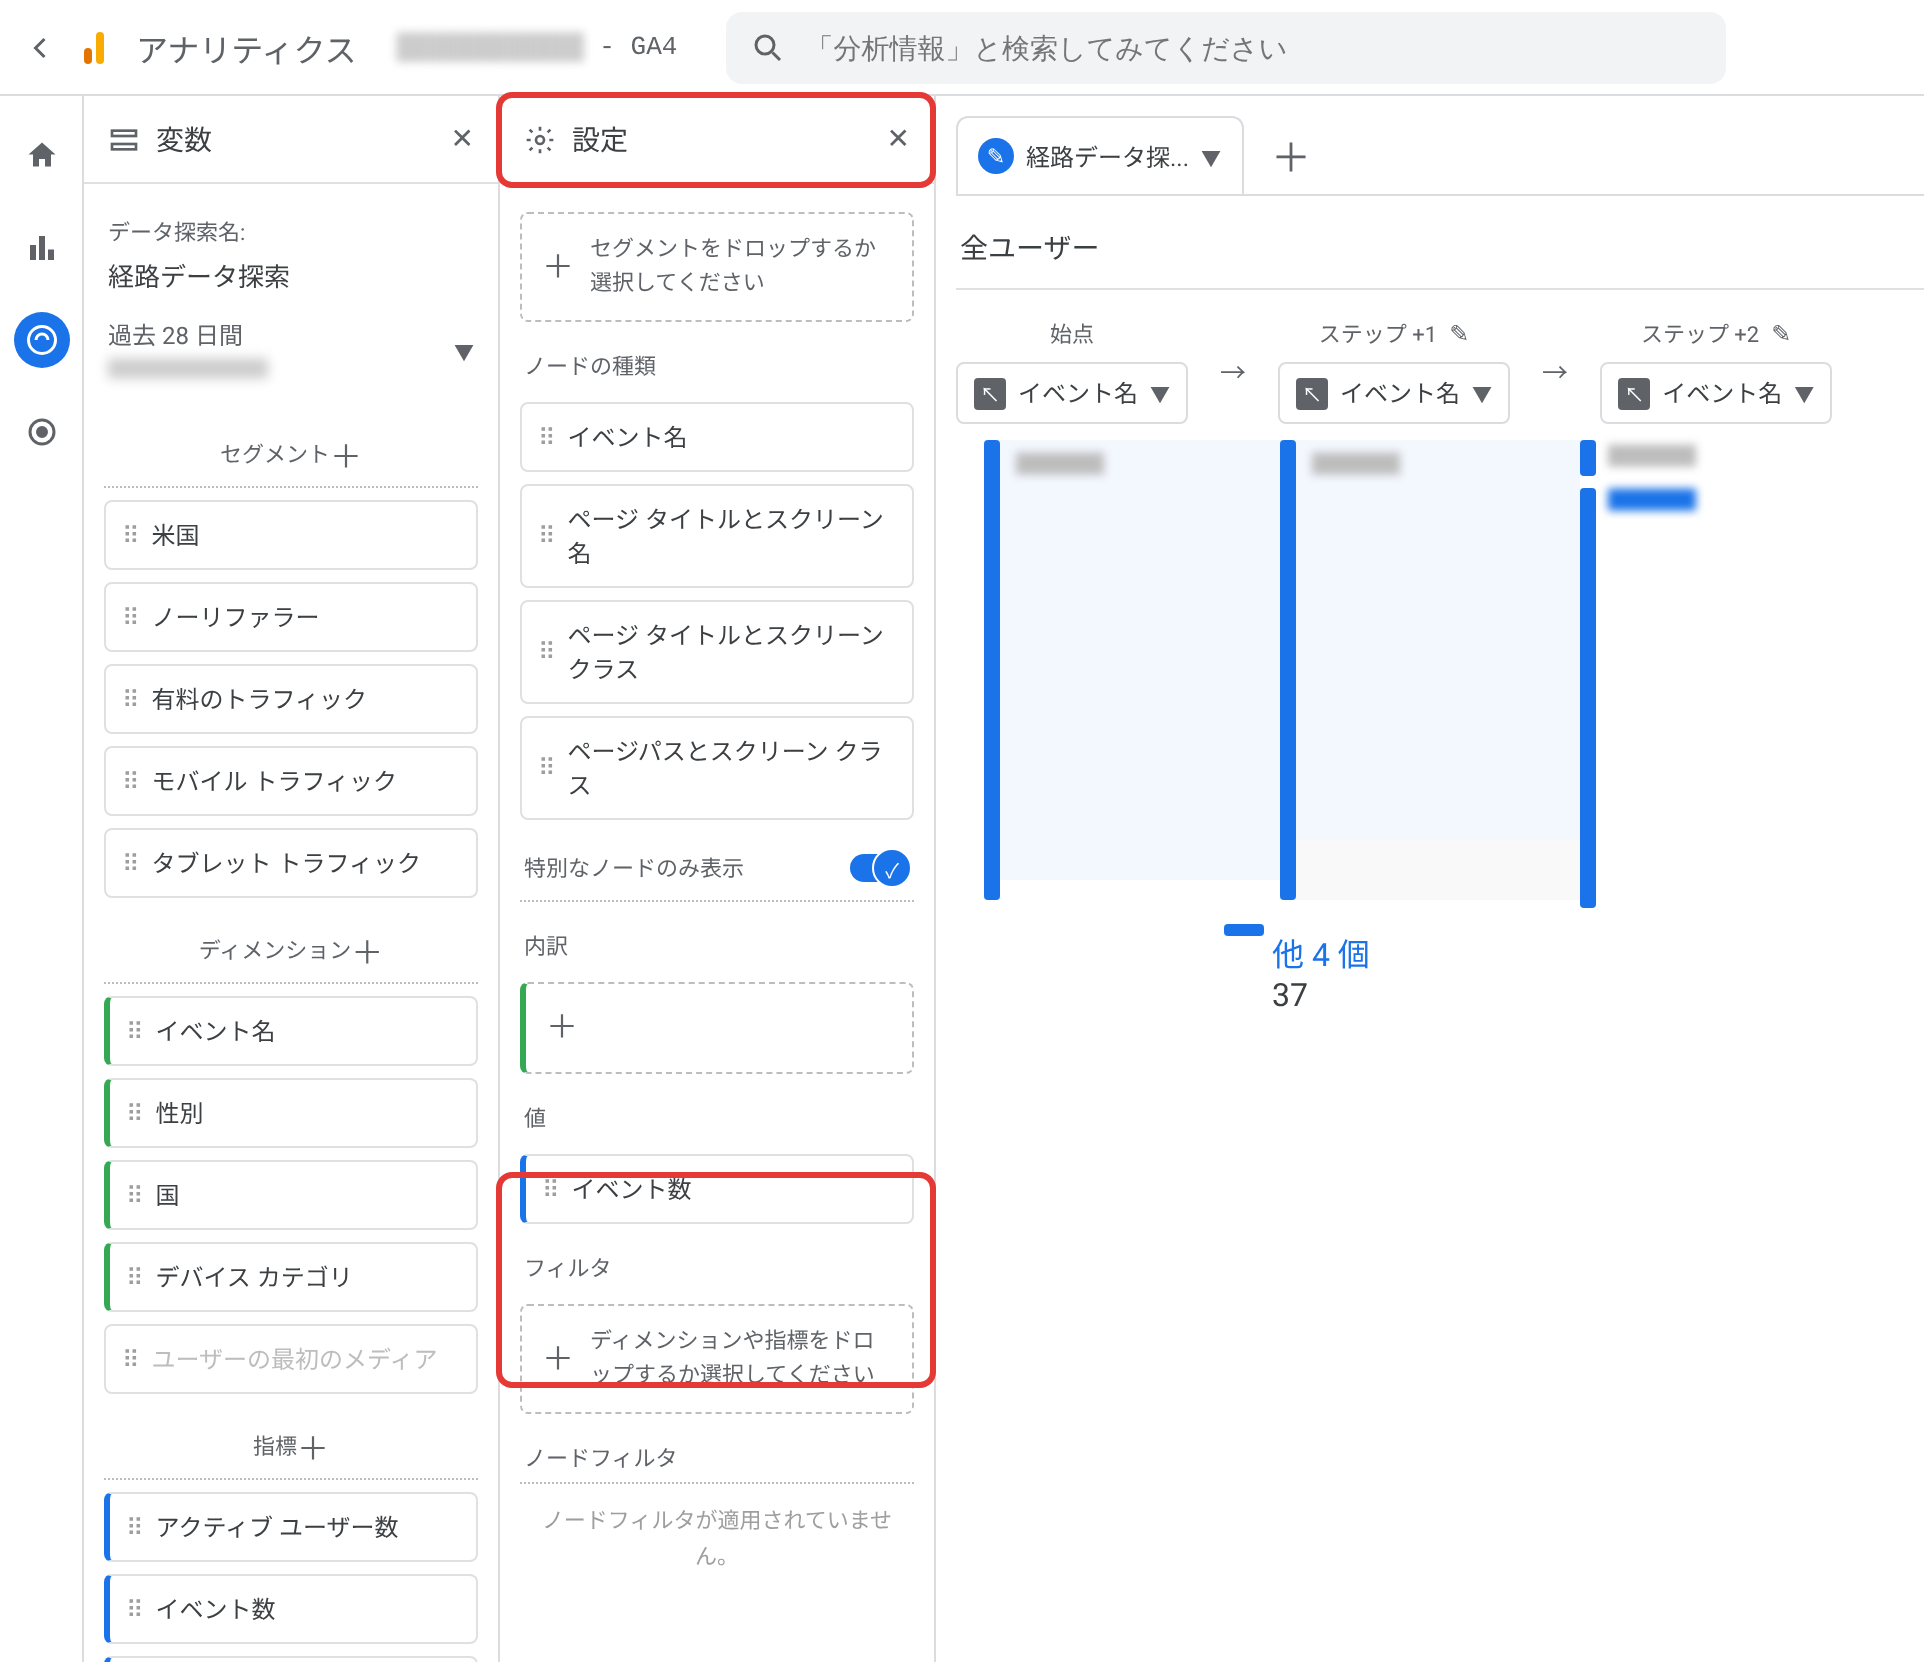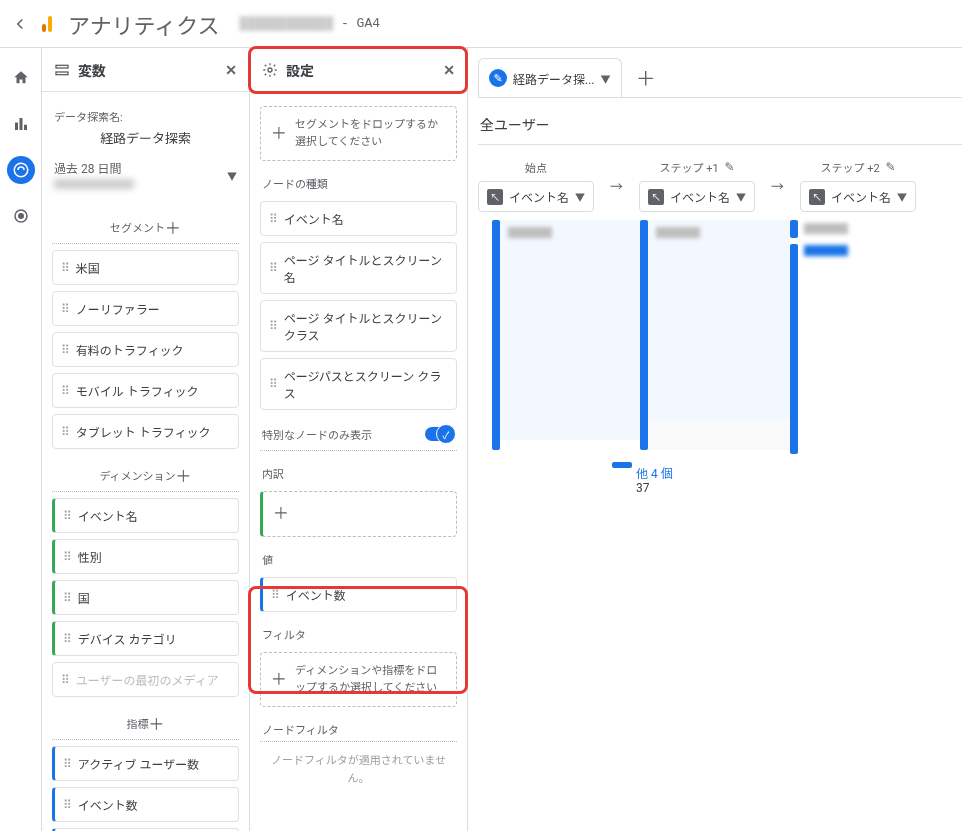--- a/index.html
+++ b/index.html
@@ -3,43 +3,43 @@
 <meta charset="utf-8">
 <style>
 * { box-sizing: border-box; margin: 0; padding: 0; }
 body { font-family: "Roboto", "Noto Sans JP", Arial, sans-serif; font-size: 13px; color: #3c4043; background: #fff; width: 962px; height: 831px; overflow: hidden; }
 .topbar { display: flex; align-items: center; height: 48px; border-bottom: 1px solid #dadce0; padding: 0 8px; gap: 8px; }
 .back-btn { width: 24px; height: 24px; display: flex; align-items: center; justify-content: center; color: #5f6368; cursor: pointer; }
 .logo { display: flex; align-items: center; gap: 2px; }
 .logo-icon { width: 20px; height: 20px; position: relative; }
 .logo-icon::before { content: ""; position: absolute; left: 8px; top: 2px; width: 4px; height: 16px; background: #f9ab00; border-radius: 2px; }
 .logo-icon::after { content: ""; position: absolute; left: 2px; top: 10px; width: 4px; height: 8px; background: #e37400; border-radius: 2px; }
-.brand { font-size: 22px; color: #5f6368; }
+.brand { font-size: 16px; color: #5f6368; }
 .property { font-size: 13px; color: #5f6368; margin-left: 12px; font-family: Liberation Mono, monospace; }
 .property .blur { color: #ccc; filter: blur(2px); }
 .search { flex: 1; display: flex; align-items: center; background: #f1f3f4; border-radius: 8px; height: 36px; padding: 0 12px; margin-left: 16px; color: #5f6368; gap: 10px; max-width: 500px; }
 .search input { border: none; background: transparent; outline: none; font-size: 14px; flex: 1; color: #5f6368; }
 
 .main { display: flex; height: calc(831px - 48px); }
 .leftrail { width: 42px; border-right: 1px solid #dadce0; display: flex; flex-direction: column; align-items: center; padding-top: 16px; gap: 18px; }
 .rail-icon { width: 28px; height: 28px; display: flex; align-items: center; justify-content: center; color: #5f6368; border-radius: 50%; }
 .rail-icon.sel { background: #1a73e8; color: #fff; }
 
 .panel { border-right: 1px solid #dadce0; display: flex; flex-direction: column; background: #fff; }
 .panel-vars { width: 208px; }
 .panel-settings { width: 218px; position: relative; }
-.panel-header { display: flex; align-items: center; justify-content: space-between; height: 44px; padding: 0 12px; border-bottom: 1px solid #e0e0e0; font-size: 14px; font-weight: 700; }
+.panel-header { display: flex; align-items: center; justify-content: space-between; height: 44px; padding: 0 12px; border-bottom: 1px solid #e0e0e0; font-size: 14px; font-weight: 400; }
 .panel-header .left { display: flex; align-items: center; gap: 8px; }
 .close-x { color: #5f6368; cursor: pointer; }
 .panel-body { flex: 1; overflow-y: auto; padding: 8px 10px; }
 .panel-body::-webkit-scrollbar { width: 8px; }
 .panel-body::-webkit-scrollbar-thumb { background: #dadce0; border-radius: 4px; }
 
 .field-label { font-size: 11px; color: #5f6368; margin: 8px 2px 4px; }
-.field-val { font-size: 13px; color: #3c4043; padding: 0 2px 8px; text-align: center; }
+.field-val { font-size: 13px; color: #3c4043; padding: 0 2px 8px; }
 .date-row { display: flex; align-items: center; justify-content: space-between; padding: 4px 2px 10px; cursor: pointer; }
 .date-row .v { font-size: 12px; color: #5f6368; }
 .date-row .blur { filter: blur(3px); color: #ccc; font-size: 10px; }
 
 .section-title { display: flex; align-items: center; justify-content: center; font-size: 11px; color: #5f6368; border-bottom: 1px dotted #bdbdbd; padding: 6px 2px 4px; margin-top: 8px; }
 .plus-btn { color: #5f6368; cursor: pointer; font-size: 16px; }
 
 .chip { display: flex; align-items: center; gap: 8px; border: 1px solid #e0e0e0; border-radius: 4px; padding: 8px 8px; margin-top: 6px; font-size: 12px; cursor: grab; background: #fff; }
 .chip.accent-green { border-left: 3px solid #34a853; }
 .chip.accent-blue { border-left: 3px solid #1a73e8; }
@@ -73,41 +73,48 @@
 .step-label { font-size: 11px; color: #5f6368; display: flex; align-items: center; gap: 6px; }
 .pencil { color: #5f6368; font-size: 12px; cursor: pointer; }
 .node-select { display: flex; align-items: center; gap: 6px; border: 1px solid #dadce0; border-radius: 4px; padding: 6px 8px; font-size: 12px; cursor: pointer; min-width: 110px; }
 .node-select .cursor-icon { background: #5f6368; color: #fff; width: 16px; height: 16px; border-radius: 2px; display: flex; align-items: center; justify-content: center; font-size: 10px; }
 .arrow { color: #5f6368; }
 
 .sankey { position: relative; height: 280px; margin-top: 8px; }
 .bar { position: absolute; width: 8px; background: #1a73e8; border-radius: 2px; }
 .bar-lbl { position: absolute; font-size: 11px; color: #bdbdbd; filter: blur(2px); }
 .flow { position: absolute; background: #e8f0fe; }
-.other { position: absolute; font-size: 12px; }
+.other { position: absolute; font-size: 16px; }
 .other .link { color: #1a73e8; cursor: pointer; }
 .other .num { color: #3c4043; }
 
 .caret { font-size: 10px; color: #5f6368; }
 </style>
 </head>
 <body>
 
 <div class="topbar">
   <div class="back-btn">
     <svg width="18" height="18" viewBox="0 0 24 24" fill="none" stroke="#5f6368" stroke-width="2">
         <path d="M15 6l-6 6 6 6"></path>
       </svg>
   </div>
   <div class="logo">
     <div class="logo-icon"></div>
   </div>
   <div class="brand">アナリティクス</div>
   <div class="property">
     <span class="blur">████████████</span><span> - GA4</span>
+  </div>
+  <div class="search">
+    <svg width="18" height="18" viewBox="0 0 24 24" fill="none" stroke="#5f6368" stroke-width="2">
+        <circle cx="10" cy="10" r="6"></circle>
+        <path d="M20 20l-5-5"></path>
+      </svg>
+    <input placeholder="「分析情報」と検索してみてください" style="">
   </div>
 </div>
 
 <div class="main">
   <div class="leftrail">
     <div class="rail-icon">
         <svg width="18" height="18" viewBox="0 0 24 24" fill="#5f6368">
           <path d="M12 3l9 8h-3v8h-4v-5h-4v5H6v-8H3z"></path>
         </svg>
       </div>

